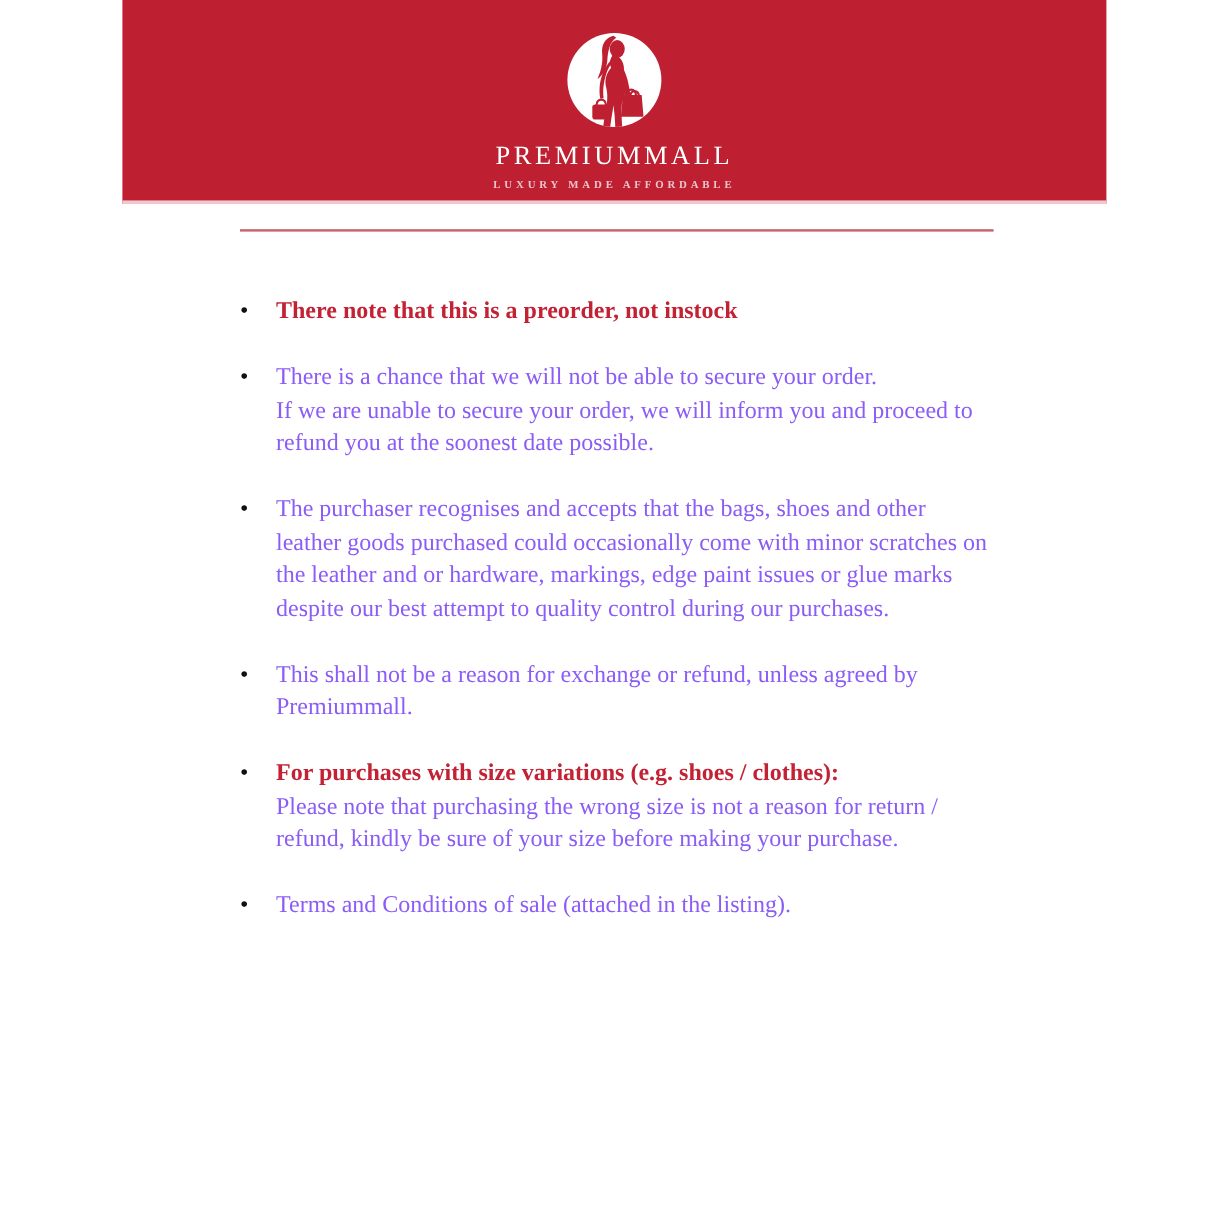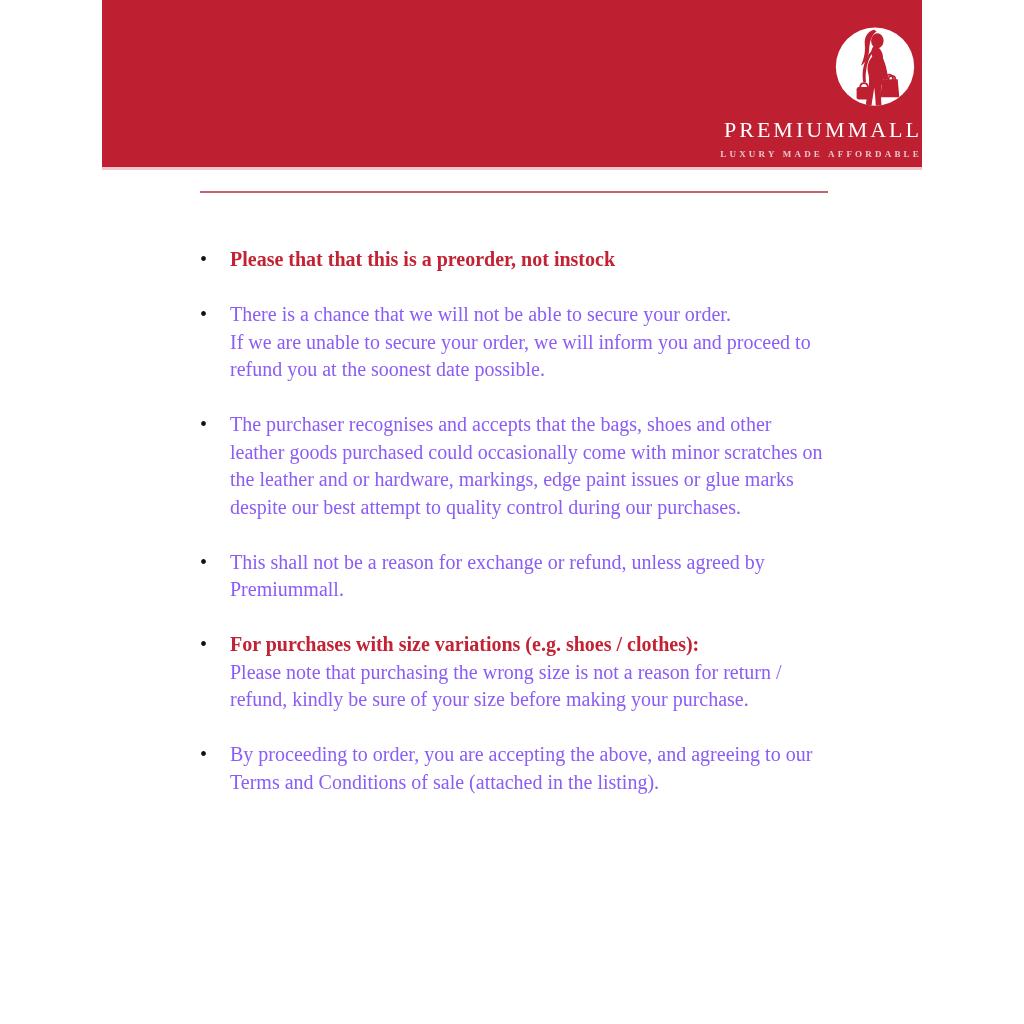--- a/index.html
+++ b/index.html
@@ -13,21 +13,21 @@
     overflow: hidden;
   }
 
   
   .banner {
     position: absolute;
     left: 102px; top: 0;
     width: 820px; height: 170px;
     background: #be2031;
     border-bottom: 3px solid #efc7cd;
-    text-align: right;
+    text-align: center;
   }
   .logo-wrap { margin-top: 22px; height: 94px; }
   .logo-wrap svg { width: 94px; height: 94px; display: inline-block; }
   .wordmark {
     margin-top: 1px;
     color: #ffffff;
     font-size: 22px;
     letter-spacing: 3px;
     font-weight: 400;
   }
@@ -141,21 +141,21 @@
   </header>
 
   <main class="content">
     <div class="title-rule"></div>
 
     <ul class="terms">
 
       <li>
         <span class="dot">•</span>
         <div class="lines">
-          <div class="line em">Please that that this is a preorder, not instock</div>
+          <div class="line em">There note that this is a preorder, not instock</div>
         </div>
       </li>
 
       <li>
         <span class="dot">•</span>
         <div class="lines">
           <div class="line">There is a chance that we will not be able to secure your order.</div>
           <div class="line">If we are unable to secure your order, we will inform you and proceed to</div>
           <div class="line">refund you at the soonest date possible.</div>
         </div>
@@ -184,20 +184,19 @@
         <div class="lines">
           <div class="line em">For purchases with size variations (e.g. shoes / clothes):</div>
           <div class="line">Please note that purchasing the wrong size is not a reason for return /</div>
           <div class="line">refund, kindly be sure of your size before making your purchase.</div>
         </div>
       </li>
 
       <li>
         <span class="dot">•</span>
         <div class="lines">
-          <div class="line">By proceeding to order, you are accepting the above, and agreeing to our</div>
           <div class="line">Terms and Conditions of sale (attached in the listing).</div>
         </div>
       </li>
 
     </ul>
   </main>
 </div>
 
 </body></html>

